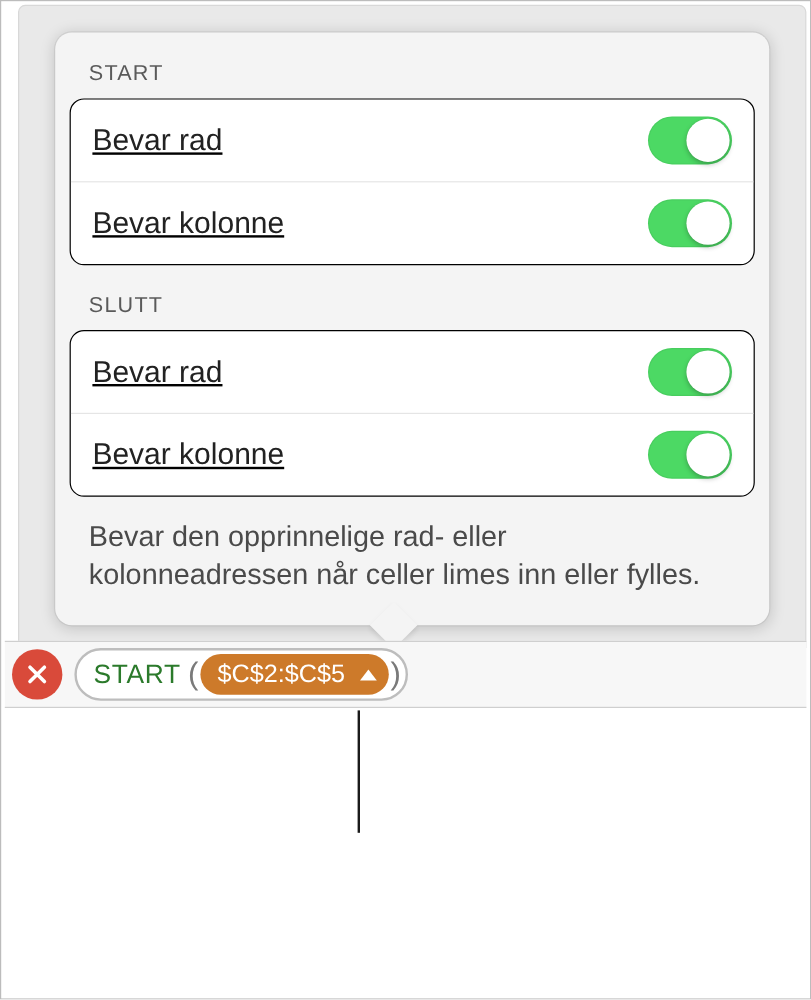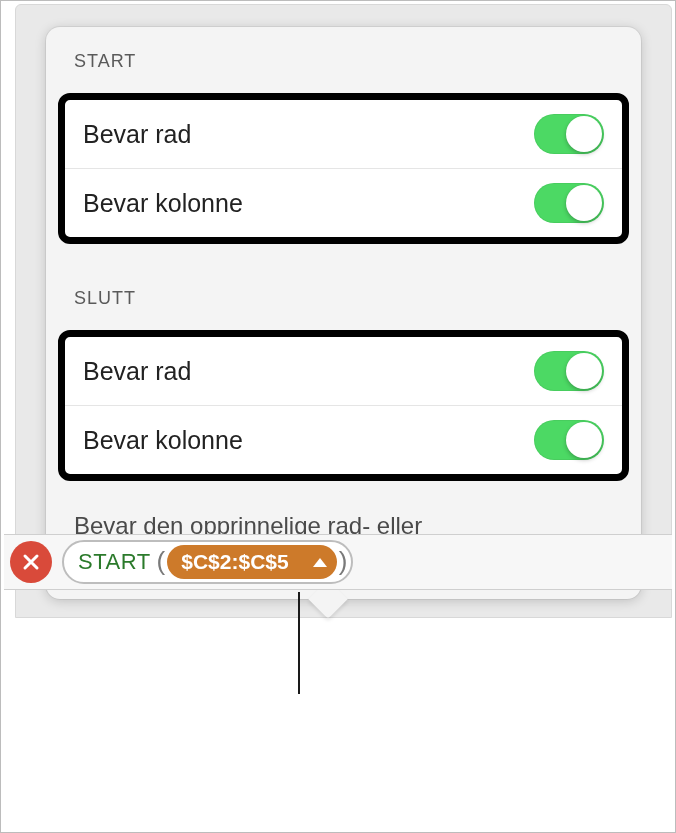--- a/index.html
+++ b/index.html
@@ -34,31 +34,31 @@
   }
 
   .section-title {
     font-size: 18px;
     letter-spacing: 1px;
     color: #5a5a5a;
     padding: 0 28px 6px 28px;
     text-transform: uppercase;
   }
 
-  .section-title.gap-top { margin-top: 44px; }
+  .section-title.gap-top { margin-top: 23px; }
 
   .group {
     background: #fff;
     border-top: 1px solid #dcdcdc;
     border-bottom: 1px solid #dcdcdc;
     margin: 0;
     border-radius: 12px;
     overflow: hidden;
   }
-  .group { margin: 15px 12px; border: 7px solid #000000; }
+  .group { margin: 4px 12px; border: 1px solid #000000; text-decoration: underline; }
 
   .row {
     display: flex;
     align-items: center;
     justify-content: space-between;
     padding: 14px 18px;
   }
   .row + .row { border-top: 1px solid #e5e5e5; }
 
   .row-label {
@@ -154,23 +154,23 @@
   .paren { color: #7a7a7a; font-size: 26px; font-weight: 300; position: relative; top:-1px;}
   .ref-token {
     background: #cd7a2a;
     color: #fff;
     height: 34px;
     border-radius: 17px;
     display: flex;
     align-items: center;
     padding: 0 8px 0 14px;
     font-size: 21px;
-    font-weight: 700;
+    font-weight: 400;
     margin: 0 2px;
-    gap: 22px;
+    gap: 10px;
     font-feature-settings: "tnum";
     font-variant-numeric: tabular-nums;
   }
   .ref-token .tri {
     width: 0; height: 0;
     border-left: 7px solid transparent;
     border-right: 7px solid transparent;
     border-bottom: 9px solid #fff;
     margin-left: 2px;
     margin-right: 2px;

